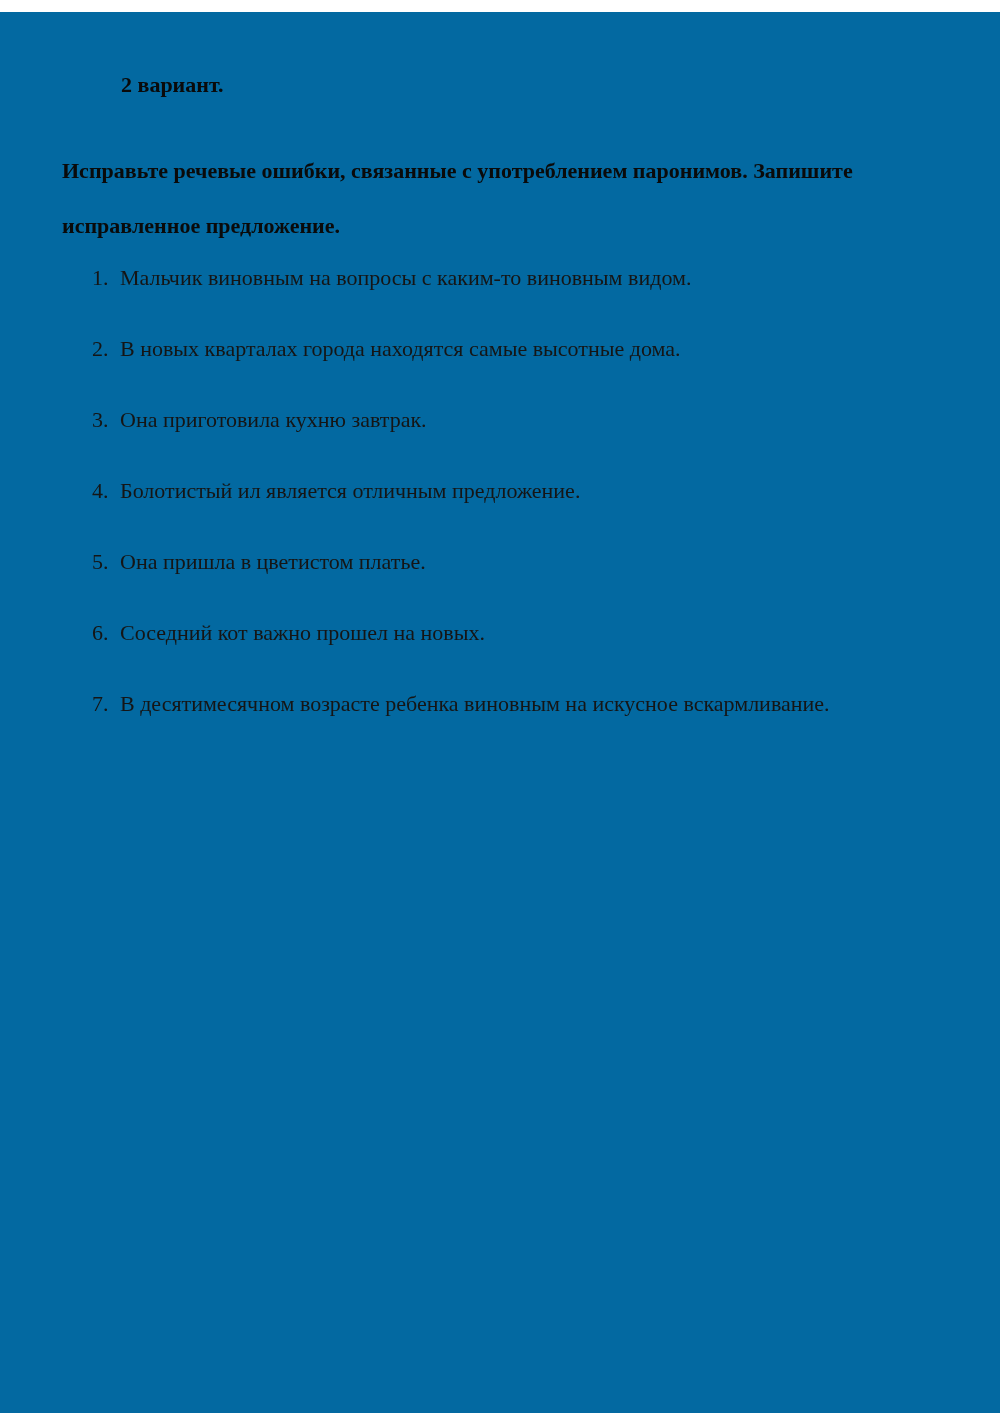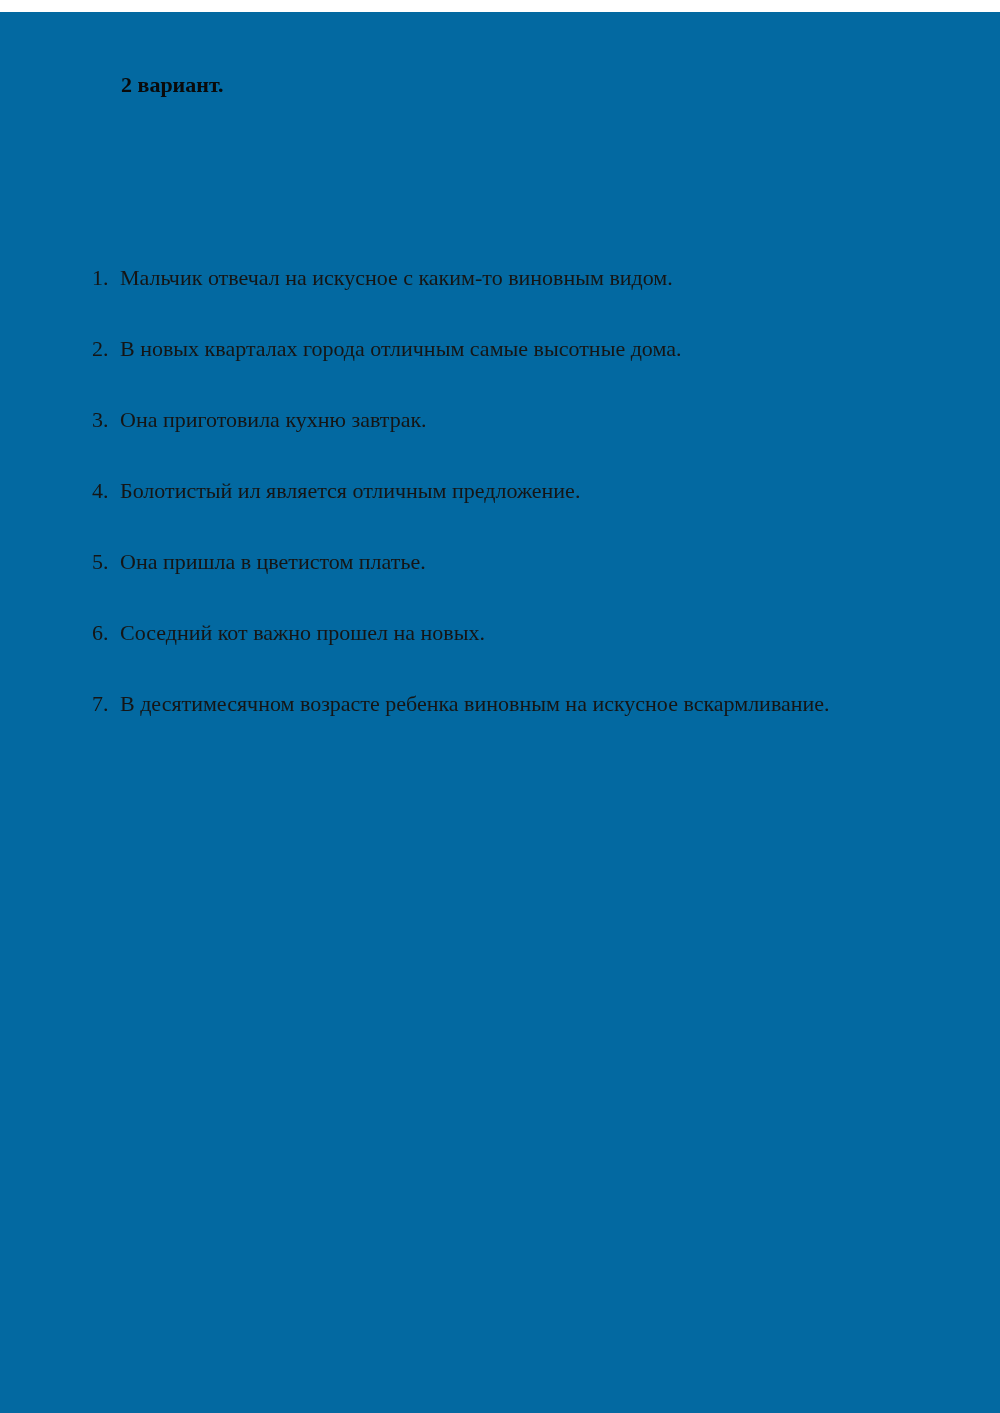--- a/index.html
+++ b/index.html
@@ -68,31 +68,32 @@
       rgba(60,60,60,0.3) 100%);
   }
 </style>
 </head>
 <body>
 
 <div class="page">
 
   <div class="variant-title">2 вариант.</div>
 
+  <div class="instruction">Исправьте речевые ошибки, связанные с употреблением паронимов. Запишите исправленное предложение.</div>
 
   <div class="items">
 
     <div class="item">
       <span class="item-number">1.</span>
-      <span class="item-text">Мальчик отвечал на искусное с каким-то виновным видом.</span>
+      <span class="item-text">Мальчик виновным на вопросы с каким-то виновным видом.</span>
     </div>
 
     <div class="item">
       <span class="item-number">2.</span>
-      <span class="item-text">В новых кварталах города отличным самые высотные дома.</span>
+      <span class="item-text">В новых кварталах города находятся самые высотные дома.</span>
     </div>
 
     <div class="item">
       <span class="item-number">3.</span>
       <span class="item-text">Она приготовила кухню завтрак.</span>
     </div>
 
     <div class="item">
       <span class="item-number">4.</span>
       <span class="item-text">Болотистый ил является отличным предложение.</span>

